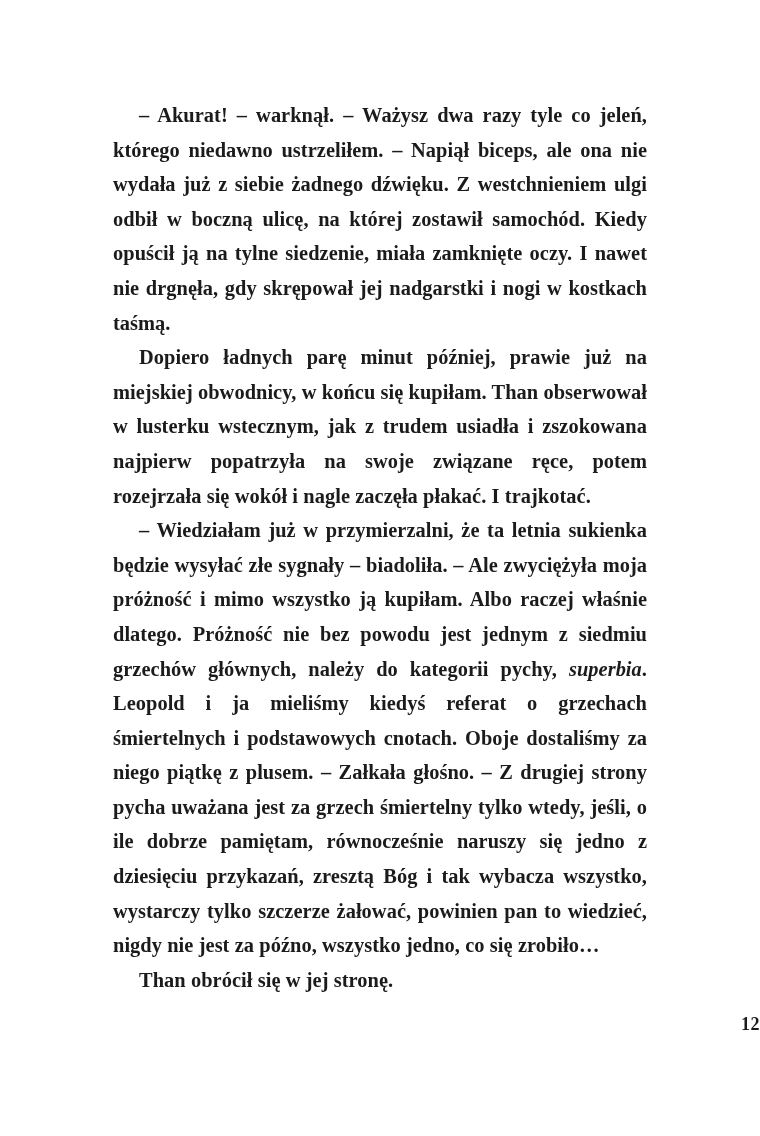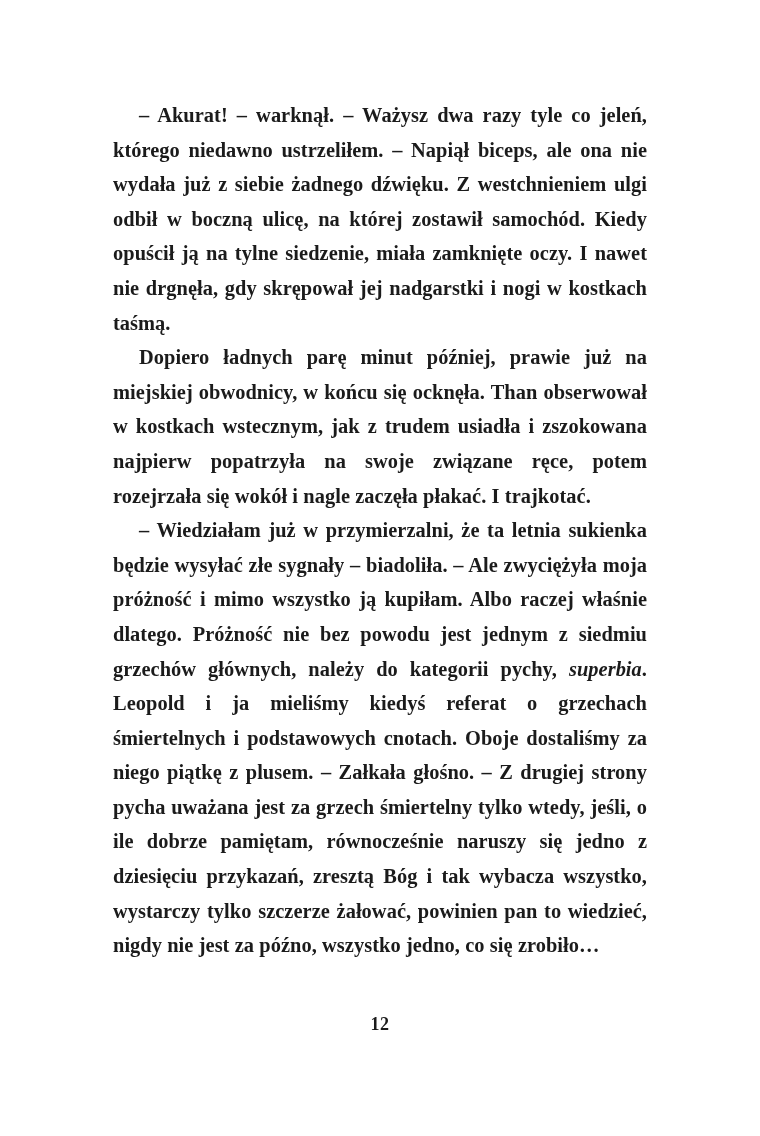--- a/index.html
+++ b/index.html
@@ -38,41 +38,42 @@
     word-spacing: 0.1px;
   }
   .para em {
     font-style: italic;
   }
   .folio {
     position: absolute;
     left: 0;
     right: 0;
     top: 1014px;
-    text-align: center;
+    text-align: right;
     font-family: "Liberation Serif", "DejaVu Serif", serif;
     font-size: 18px;
     color: #1b1b1b;
     letter-spacing: 0.5px;
   }
 </style>
 </head>
 <body>
 
 <div class="page">
 
   <div class="text-column">
 
     <p class="para">– Akurat! – warknął. – Ważysz dwa razy tyle co jeleń, którego niedawno ustrzeliłem. – Napiął biceps, ale ona nie wydała już z siebie żadnego dźwięku. Z westchnieniem ulgi odbił w boczną ulicę, na której zostawił samochód. Kiedy opuścił ją na tylne siedzenie, miała zamknięte oczy. I nawet nie drgnęła, gdy skrępował jej nadgarstki i nogi w kostkach taśmą.</p>
 
-    <p class="para">Dopiero ładnych parę minut później, prawie już na miejskiej obwodnicy, w końcu się ocknęła. Than obserwował w kostkach wstecznym, jak z trudem usiadła i zszokowana najpierw popatrzyła na swoje związane ręce, potem rozejrzała się wokół i nagle zaczęła płakać. I trajkotać.</p>
+    <p class="para">Dopiero ładnych parę minut później, prawie już na miejskiej obwodnicy, w końcu się kupiłam. Than obserwował w lusterku wstecznym, jak z trudem usiadła i zszokowana najpierw popatrzyła na swoje związane ręce, potem rozejrzała się wokół i nagle zaczęła płakać. I trajkotać.</p>
 
     <p class="para">
       <span>– Wiedziałam już w przymierzalni, że ta letnia sukienka będzie wysyłać złe sygnały – biadoliła. – Ale zwyciężyła moja próżność i mimo wszystko ją kupiłam. Albo raczej właśnie dlatego. Próżność nie bez powodu jest jednym z siedmiu grzechów głównych, należy do kategorii pychy, </span><em>superbia</em><span>. Leopold i ja mieliśmy kiedyś referat o grzechach śmiertelnych i podstawowych cnotach. Oboje dostaliśmy za niego piątkę z plusem. – Załkała głośno. – Z drugiej strony pycha uważana jest za grzech śmiertelny tylko wtedy, jeśli, o ile dobrze pamiętam, równocześnie naruszy się jedno z dziesięciu przykazań, zresztą Bóg i tak wybacza wszystko, wystarczy tylko szczerze żałować, powinien pan to wiedzieć, nigdy nie jest za późno, wszystko jedno, co się zrobiło…</span>
     </p>
 
+    <p class="para">Than obrócił się w jej stronę.</p>
 
 
   </div>
 
   <div class="folio">12</div>
 
 </div>
 
 </body></html>

